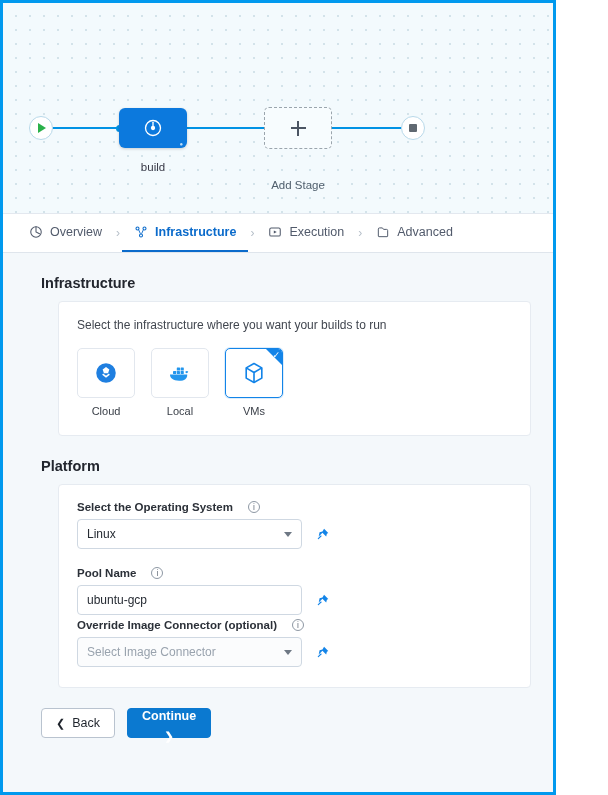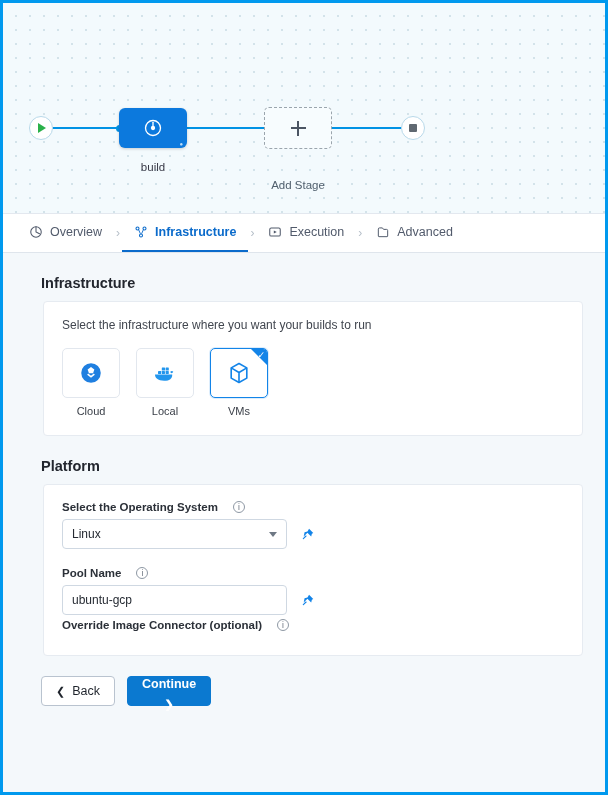--- a/index.html
+++ b/index.html
@@ -5,21 +5,21 @@
   * { box-sizing: border-box; }
   html, body {
     margin: 0; padding: 0;
     width: 608px; height: 795px;
     font-family: "Liberation Sans", sans-serif;
     background: #ffffff;
   }
   .frame {
     position: absolute;
     left: 0; top: 0;
-    width: 608px; height: 795px;
+    width: 556px; height: 795px;
     border: 3px solid #0099ee;
     background: #ffffff;
     overflow: hidden;
   }
 
   
   .canvas {
     position: relative;
     height: 210px;
     background-color: #f3fafd;
@@ -159,21 +159,21 @@
     overflow: hidden;
     position: relative;
   }
   .section-title {
     font-size: 14.5px;
     font-weight: bold;
     color: #22262e;
     margin: 22px 0 10px 38px;
   }
   .card {
-    margin: 0 22px 0 40px;
+    margin: 0 22px 0 55px;
     background: #ffffff;
     border: 1px solid #e6ebf1;
     border-radius: 4px;
     padding: 16px 18px 18px 18px;
   }
   .card-sub {
     font-size: 12px;
     color: #41464f;
     margin-bottom: 16px;
   }
@@ -455,20 +455,32 @@
             <path d="M14.5 2.8l6.7 6.7-2.2 1.2-1.1 4.6-6-6-6 6 1.4-6.9 4.6-1.1z" fill="#1384e8"></path>
             <path d="M9.6 14.4l-4.3 4.3" stroke="#1384e8" stroke-width="1.8" stroke-linecap="round"></path>
           </svg>
         </div>
       </div>
 
       <div class="field-label">
         <span>Override Image Connector (optional)</span>
         <span class="info-i">i</span>
       </div>
+      <div class="field-row" style="margin-bottom:2px;">
+        <div class="select placeholder">
+          <span>Select Image Connector</span>
+          <span class="chev"></span>
+        </div>
+        <div class="pin-btn">
+          <svg width="15" height="15" viewBox="0 0 24 24">
+            <path d="M14.5 2.8l6.7 6.7-2.2 1.2-1.1 4.6-6-6-6 6 1.4-6.9 4.6-1.1z" fill="#1384e8"></path>
+            <path d="M9.6 14.4l-4.3 4.3" stroke="#1384e8" stroke-width="1.8" stroke-linecap="round"></path>
+          </svg>
+        </div>
+      </div>
 
     </div>
 
     <div class="footer">
       <div class="btn btn-secondary">
         <span style="font-size:11px;">❮</span>
         <span>Back</span>
       </div>
       <div class="btn btn-primary">
         <span>Continue</span>

